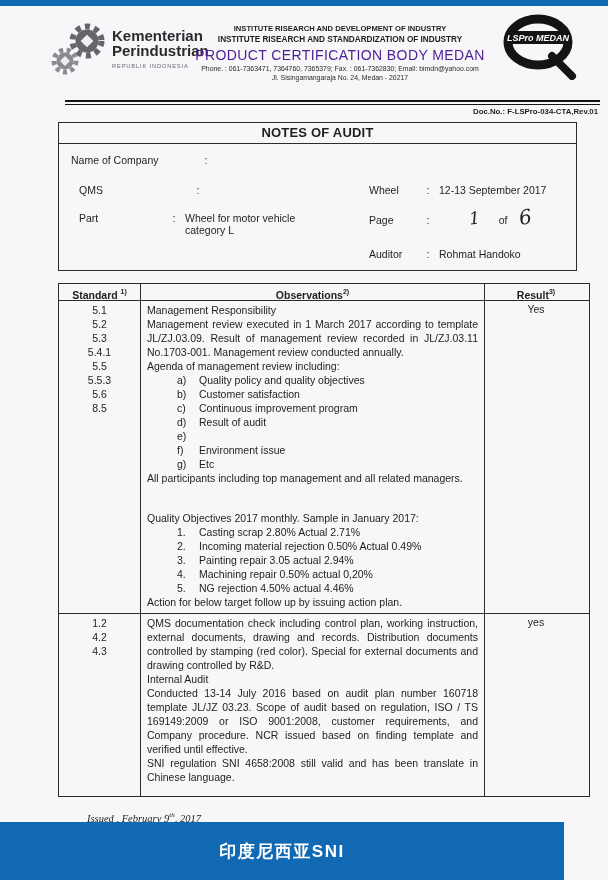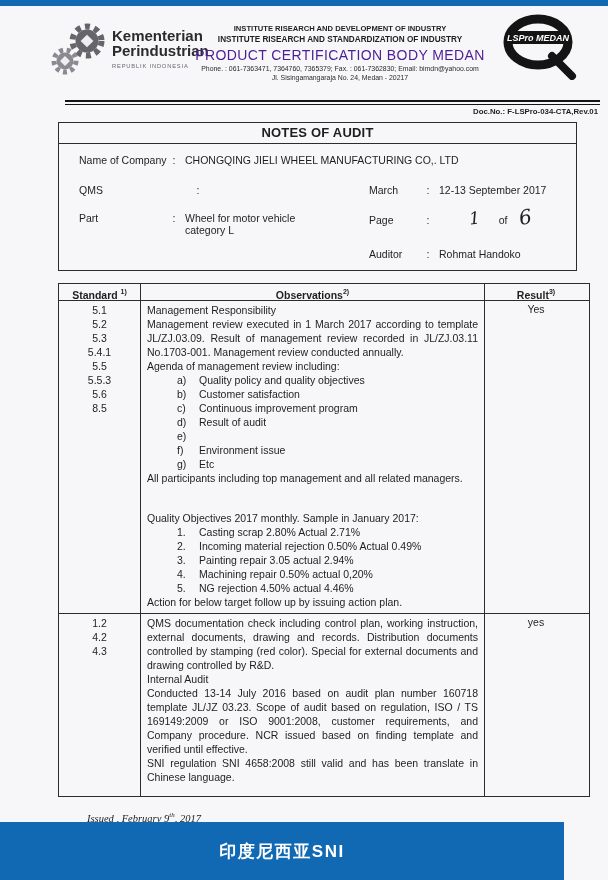--- a/index.html
+++ b/index.html
@@ -98,42 +98,41 @@
   </div>
 </div>
 
 <div class="rule"></div>
 <div class="docno">Doc.No.: F-LSPro-034-CTA,Rev.01</div>
 
 <div class="form-box">
   <div class="form-title">NOTES OF AUDIT</div>
   <div class="fields">
 
-    <div class="fld" style="left:20px;top:10px;">
+    <div class="fld" style="left:12px;top:10px;gap:40px;">
       <span class="lbl lblL">Name of Company</span>
       <span class="col">:</span>
-      <span class="val">CHONGQING JIELI WHEEL MANUFACTURING CO,. LTD</span>
     </div>
 
     <div class="fld" style="left:20px;top:40px;gap:24px;">
       <span class="lbl lblL">QMS</span>
       <span class="col">:</span>
     </div>
 
     <div class="fld" style="left:20px;top:68px;">
       <span class="lbl lblL">Part</span>
       <span class="col">:</span>
       <span class="val">
         <span style="display:block;">Wheel for motor vehicle</span>
         <span style="display:block;">category L</span>
       </span>
     </div>
 
     <div class="fld" style="left:310px;top:40px;">
-      <span class="lbl lblR">March</span>
+      <span class="lbl lblR">Wheel</span>
       <span class="col">:</span>
       <span class="val">12-13 September 2017</span>
     </div>
 
     <div class="fld" style="left:310px;top:68px;align-items:baseline;">
       <span class="lbl lblR">Page</span>
       <span class="col">:</span>
       <span class="val" style="margin-left:34px;">
         <span class="hand">1</span>
         <span class="of-word">of</span>

